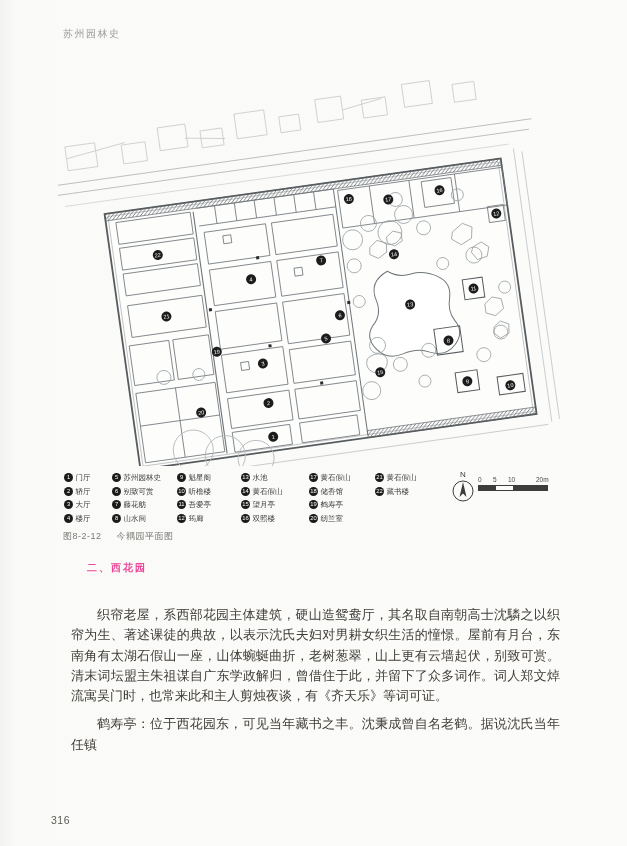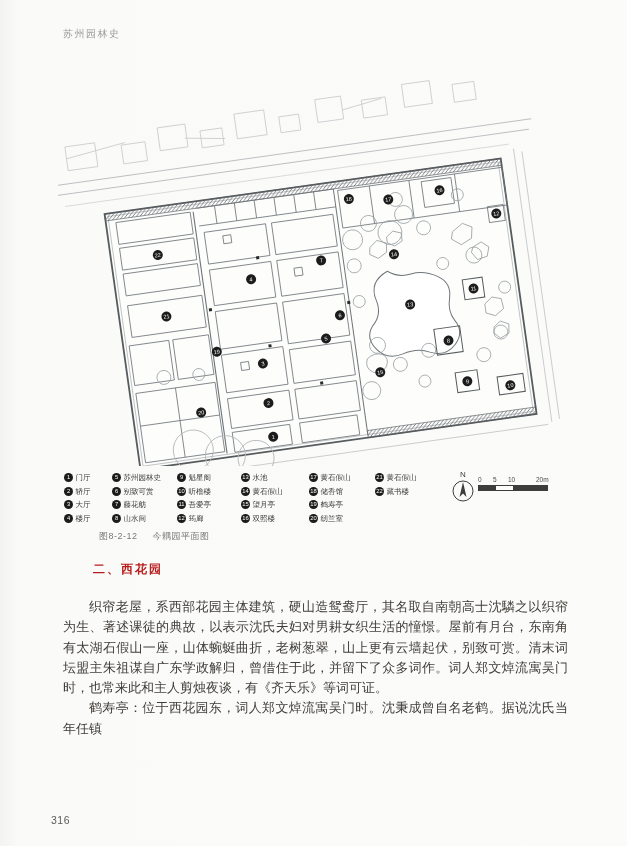--- a/index.html
+++ b/index.html
@@ -41,33 +41,33 @@
   .scalebar{position:absolute;left:28px;top:8px;width:72px;
     font-family:"Liberation Sans","DejaVu Sans",sans-serif;color:#4a4a48;}
   .scalebar .ticks{position:relative;height:8px;font-size:6.5px;}
   .scalebar .ticks span{position:absolute;top:0;}
   .bar{display:flex;height:3.5px;width:68px;margin-top:1px;border:0.5px solid #3d3d3b;}
   .bar .seg{height:100%;}
 
   .caption{
     position:absolute;left:63px;top:530px;
     font-family:"Liberation Sans","DejaVu Sans",sans-serif;
-    font-size:9px;color:#7a7a76;letter-spacing:0.5px;margin-left:36px;
+    font-size:9px;color:#7a7a76;letter-spacing:0.5px;
   }
   .caption .cap-title{margin-left:12px;}
 
   .section-heading{
-    position:absolute;left:93px;top:561px;
-    font-size:12px;font-weight:bold;color:#b91c1c;letter-spacing:2px;
+    position:absolute;left:87px;top:561px;
+    font-size:10px;font-weight:bold;color:#ec4899;letter-spacing:2px;
   }
   .body-text{
     position:absolute;left:63px;top:597px;width:505px;
     font-size:13px;line-height:20.3px;text-align:justify;color:#403d38;
   }
-  .body-text p{margin:0;text-indent:2em;}
+  .body-text p{margin:8px;text-indent:2em;}
   .kai{font-style:italic;letter-spacing:1px;color:#4a463f;}
   .page-number{
     position:absolute;left:51px;top:814px;
     font-family:"Liberation Sans","DejaVu Sans",sans-serif;
     font-size:10.5px;color:#5c5a56;letter-spacing:0.5px;
   }
 </style>
 </head>
 <body>
 
@@ -404,16 +404,16 @@
 
 <div class="caption">
   <span class="cap-label">图8-2-12</span>
   <span class="cap-title">今耦园平面图</span>
 </div>
 
 <div class="section-heading">二、西花园</div>
 
 <div class="body-text">
   <p>织帘老屋，系西部花园主体建筑，硬山造鸳鸯厅，其名取自南朝高士沈驎之以织帘为生、著述课徒的典故，以表示沈氏夫妇对男耕女织生活的憧憬。屋前有月台，东南角有太湖石假山一座，山体蜿蜒曲折，老树葱翠，山上更有云墙起伏，别致可赏。清末词坛盟主朱祖谋自广东学政解归，曾借住于此，并留下了众多词作。词人郑文焯流寓吴门时，也常来此和主人剪烛夜谈，有《齐天乐》等词可证。</p>
-  <p>鹤寿亭：位于西花园东，词人郑文焯流寓吴门时。沈秉成曾自名老鹤。据说沈氏当年任镇</p>
+  <p>鹤寿亭：位于西花园东，可见当年藏书之丰。沈秉成曾自名老鹤。据说沈氏当年任镇</p>
 </div>
 
 <div class="page-number">316</div>
 
 </body></html>

